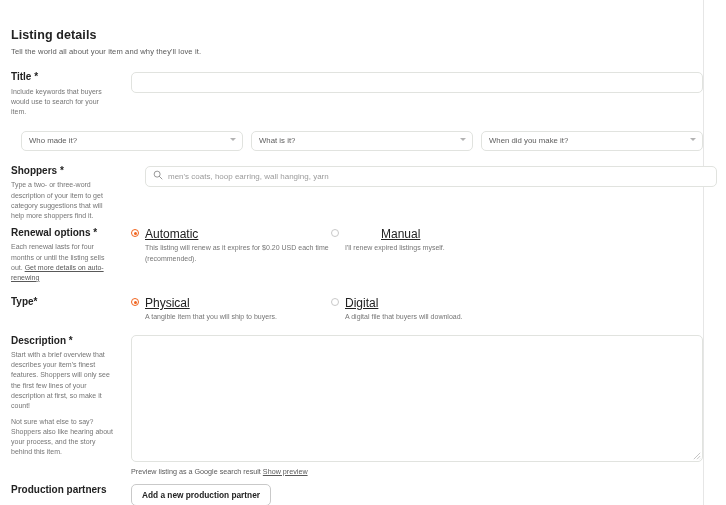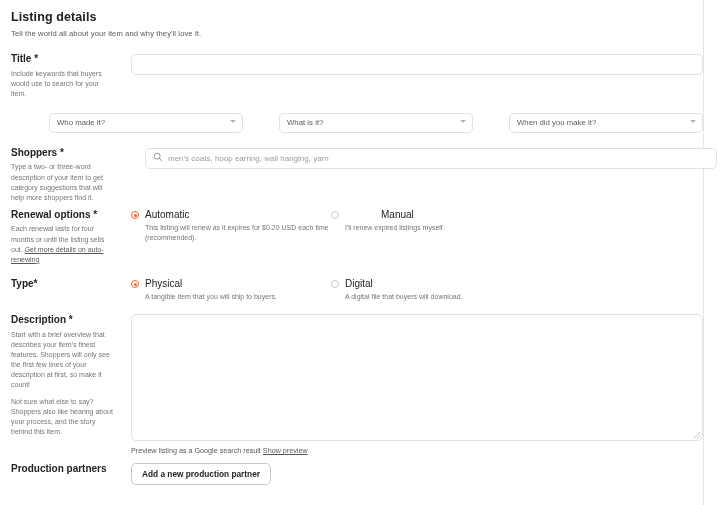--- a/index.html
+++ b/index.html
@@ -30,21 +30,21 @@
     left: 0; top: 0;
     width: 703px;
   }
 
   .page-header { padding: 10px 0 0 11px; }
   .page-title {
     font-size: 12.5px;
     font-weight: bold;
     letter-spacing: .1px;
     color: #222;
-    margin: 0 0 5px 0;
+    margin: 18px 0 5px 0;
   }
   .page-subtitle {
     font-size: 7.6px;
     color: #595959;
     margin: 0;
     letter-spacing: .1px;
   }
 
   .row {
     position: relative;
@@ -96,21 +96,20 @@
     padding: 0 8px;
     outline: none;
   }
   .txt::placeholder { color: #9b9b9b; }
 
   .selects { display: flex; gap: 8px; width: 100%; }
   .sel-wrap {
     position: relative;
     flex: 1 1 0;
     height: 20px;
-    margin-left: 28px;
   }
   .sel {
     width: 100%;
     height: 20px;
     border: 1px solid #e1e3df;
     border-radius: 5px;
     background: #fff;
     font-size: 7.8px;
     font-family: "Liberation Sans", sans-serif;
     color: #5c5c5c;
@@ -169,24 +168,25 @@
   .radio.on::after {
     content: "";
     position: absolute;
     left: 1.6px; top: 1.6px;
     width: 3.6px; height: 3.6px;
     border-radius: 50%;
     background: #f1641e;
   }
   .radio-txt { min-width: 0; }
   .radio-title {
-    font-size: 10px;
+    font-size: 12px;
     color: #222;
     line-height: 1.2;
     margin: 0 0 2px 0;
+    text-decoration: underline;
   }
   .radio-desc {
     font-size: 7px;
     color: #757575;
     line-height: 1.45;
     margin: 0;
   }
 
   
   .ta-wrap { position: relative; width: 100%; }

